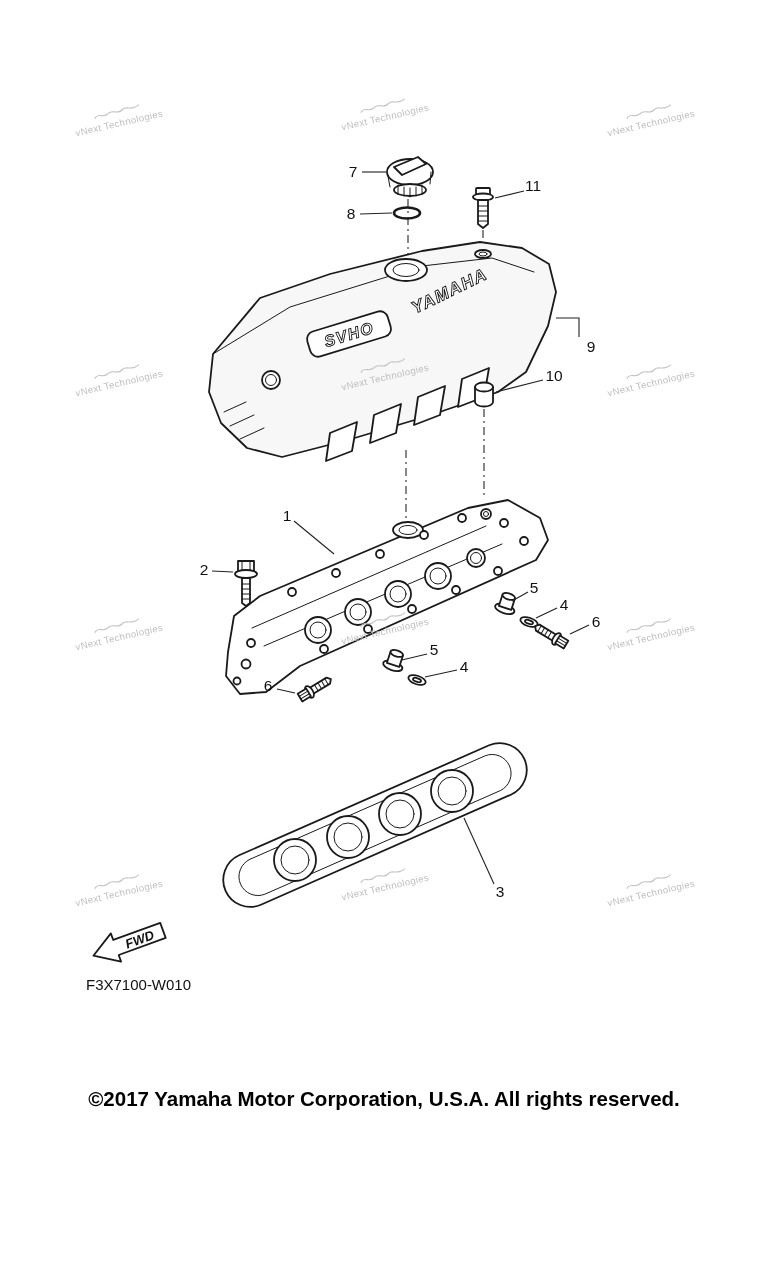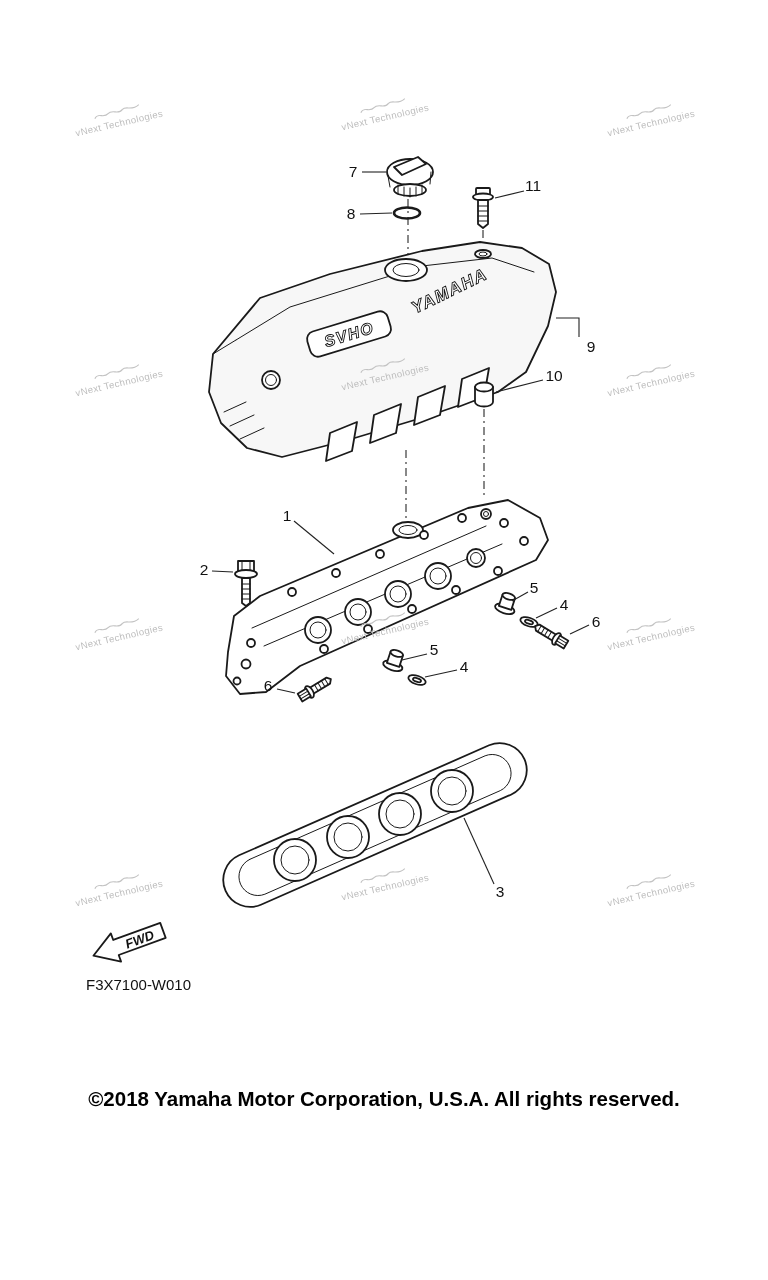--- a/index.html
+++ b/index.html
@@ -301,14 +301,14 @@
       </svg>
     <span>vNext Technologies</span>
   </div>
   <div class="wm" style="left:650px;top:888px">
     <svg width="50" height="10" viewBox="0 0 50 10">
         <path d="M2,7 C6,1 11,9 16,5 C21,1 26,9 31,4 C35,1 40,8 48,3" stroke="#c3c3c3" fill="none" stroke-width="1.1"></path>
       </svg>
     <span>vNext Technologies</span>
   </div>
 
-  <div class="copyright">©2018 Yamaha Motor Corporation, U.S.A. All rights reserved.</div>
+  <div class="copyright">©2017 Yamaha Motor Corporation, U.S.A. All rights reserved.</div>
 </div>
 
 </body></html>

